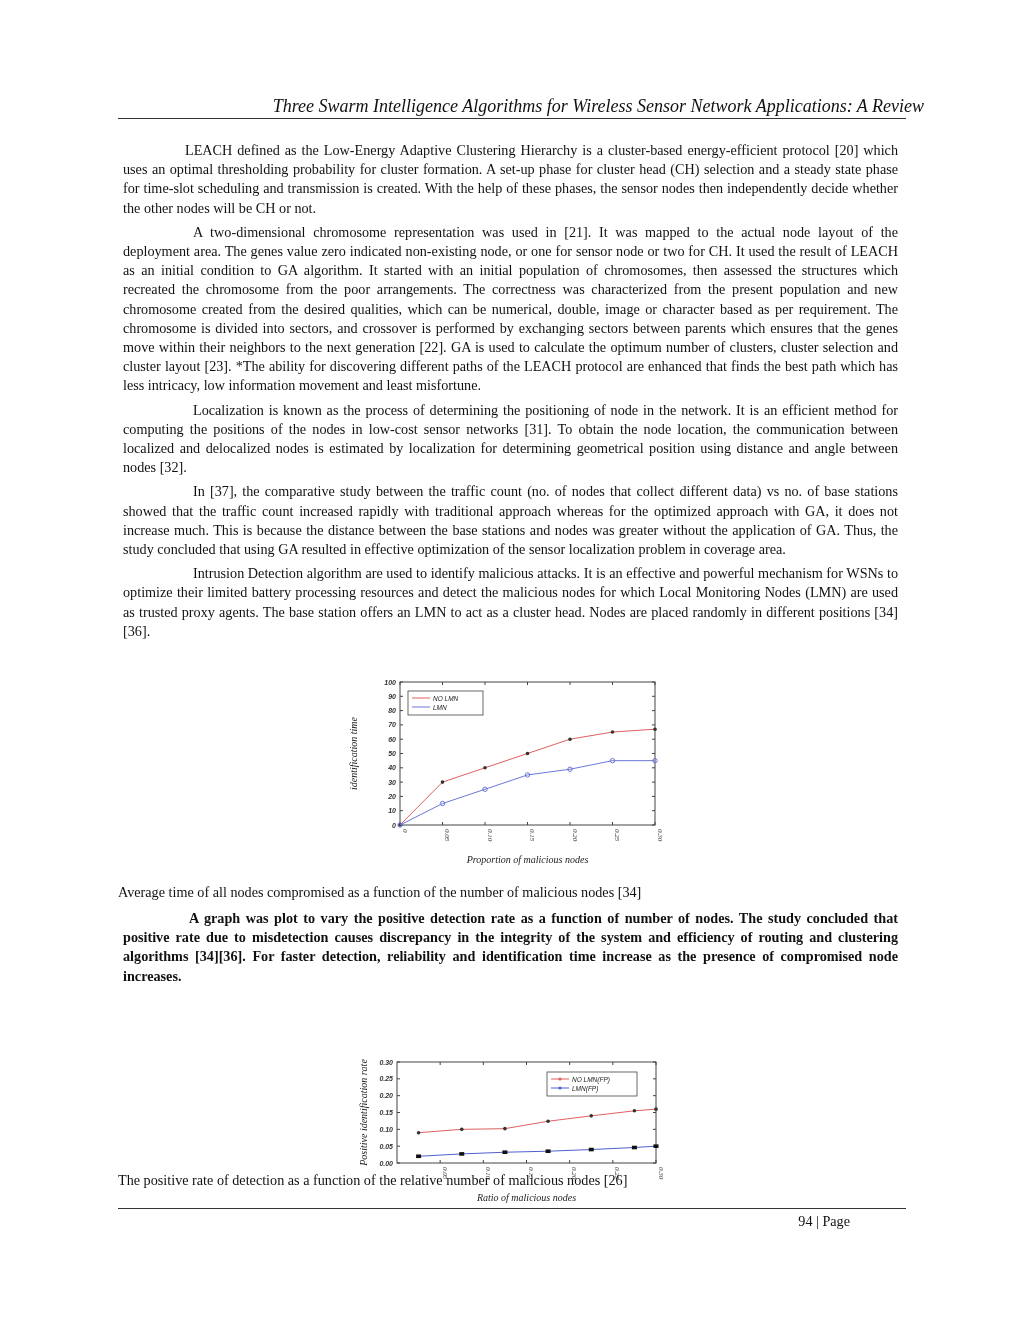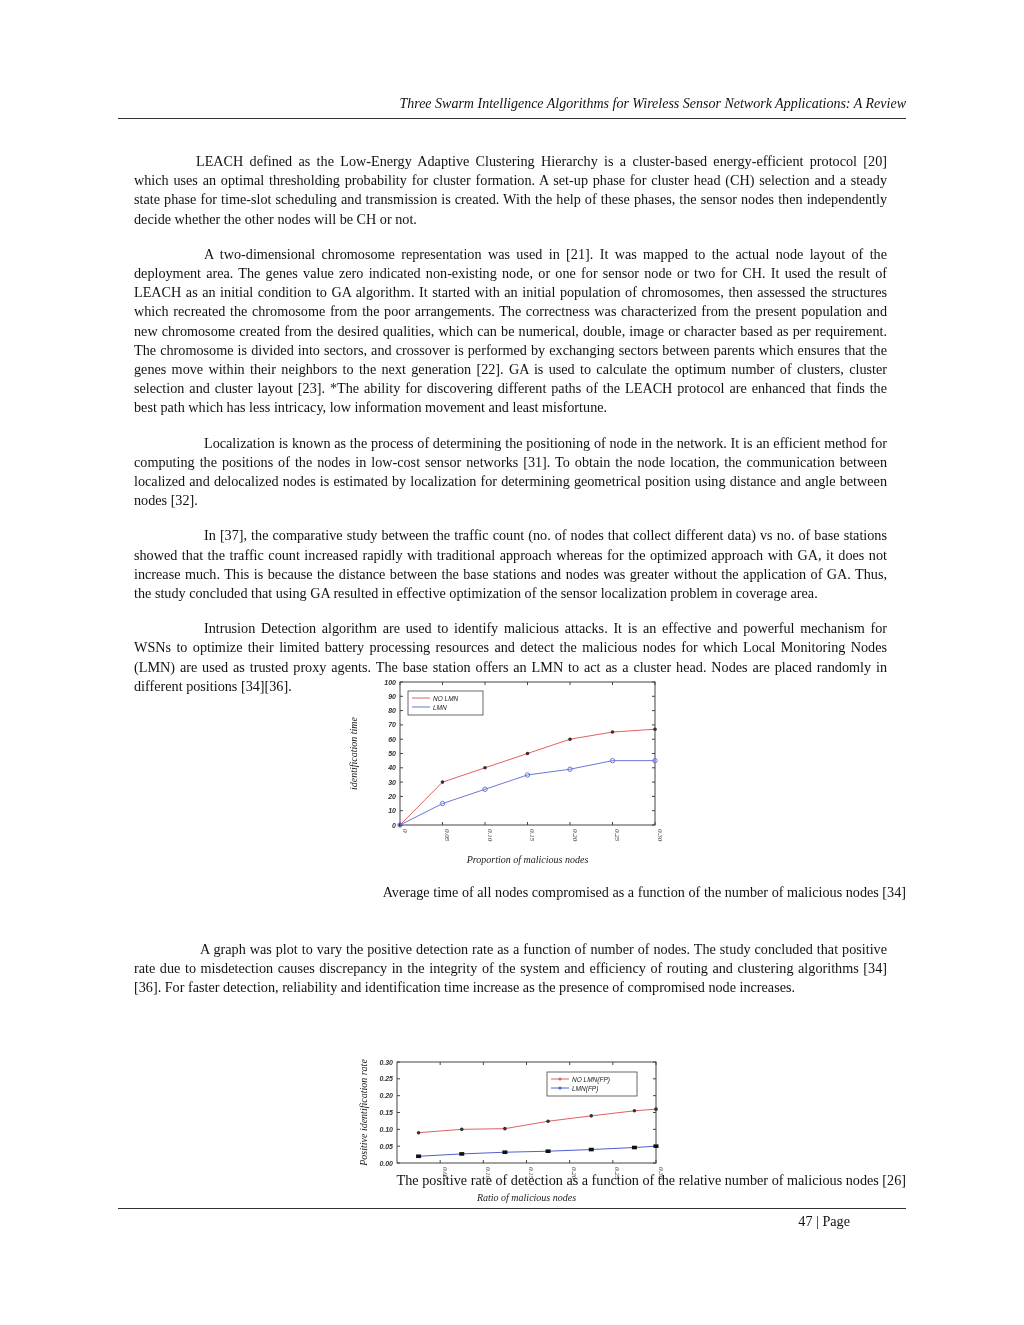--- a/index.html
+++ b/index.html
@@ -1,25 +1,25 @@
 <!DOCTYPE html>
 <html><head>
 <meta charset="utf-8">
 <style>
   html, body { margin: 0; padding: 0; background: #ffffff; }
   body { width: 1024px; height: 1325px; position: relative; font-family: "Liberation Serif", serif; color: #111; overflow: hidden; }
-  .header-title { position: absolute; left: 118px; top: 96px; width: 788px; text-align: right; font-style: italic; font-size: 14px; }
+  .header-title { position: absolute; left: 136px; top: 96px; width: 788px; text-align: right; font-style: italic; font-size: 18px; }
   .rule { position: absolute; left: 118px; width: 788px; height: 1px; background: #333; }
   .rule.top { top: 118px; }
   .rule.bottom { top: 1208px; }
   .body-text { position: absolute; left: 118px; width: 785px; font-size: 14.2px; line-height: 19.2px; text-align: justify; }
-  .body-text p { margin: 16px; text-indent: 70px; }
+  .body-text p { margin: 5px; text-indent: 70px; }
   .body-text p.first { text-indent: 62px; }
   .fig { position: absolute; font-style: italic; }
-  .caption { position: absolute; left: 118px; width: 788px; text-align: right; font-size: 14.2px; }
+  .caption { position: absolute; left: 118px; width: 788px; text-align: left; font-size: 14.2px; }
   .page-num { position: absolute; top: 1213px; left: 700px; width: 150px; text-align: right; font-size: 14.2px; }
   svg text { font-family: "Liberation Sans", sans-serif; }
   svg text.serif { font-family: "Liberation Serif", serif; }
 </style>
 </head>
 <body>
 
 <div class="header-title">Three Swarm Intelligence Algorithms for Wireless Sensor Network Applications: A Review</div>
 <div class="rule top"></div>
 
@@ -108,21 +108,21 @@
       <circle cx="310" cy="88.64999999999999" r="2.2" fill="none" stroke="#6a78d8" stroke-width="1"></circle>
       <rect x="63" y="19" width="75" height="24" fill="#fff" stroke="#444" stroke-width="0.8"></rect>
       <line x1="67" y1="26" x2="85" y2="26" stroke="#e06060" stroke-width="1"></line>
       <text x="88" y="28.5" font-size="6.5" fill="#222">NO LMN</text>
       <line x1="67" y1="35" x2="85" y2="35" stroke="#6a78d8" stroke-width="1"></line>
       <text x="88" y="37.5" font-size="6.5" fill="#222">LMN</text>
     </svg>
 </div>
 <div class="caption" style="top:884px;">Average time of all nodes compromised as a function of the number of malicious nodes [34]</div>
 
-<div class="body-text" style="top:924px;">
+<div class="body-text" style="top:904px;font-weight:bold;">
   <p style="text-indent:66px;">A graph was plot to vary the positive detection rate as a function of number of nodes. The study concluded that positive rate due to misdetection causes discrepancy in the integrity of the system and efficiency of routing and clustering algorithms [34][36]. For faster detection, reliability and identification time increase as the presence of compromised node increases.</p>
 </div>
 
 <div class="fig" style="left:355px; top:1055px;">
   <svg width="310" height="150" id="chart2">
       <rect x="42" y="7" width="259" height="101" fill="#fff" stroke="#444" stroke-width="1"></rect>
       <line x1="42" y1="108" x2="45" y2="108" stroke="#444"></line>
       <line x1="301" y1="108" x2="298" y2="108" stroke="#444"></line>
       <text x="38" y="110.5" font-size="7" text-anchor="end" fill="#333" font-weight="bold">0.00</text>
       <line x1="42" y1="91.16666666666667" x2="45" y2="91.16666666666667" stroke="#444"></line>
@@ -184,13 +184,13 @@
       <circle cx="205" cy="24" r="1.6" fill="#e06060"></circle>
       <text x="217" y="26.5" font-size="6.5" fill="#222">NO LMN(FP)</text>
       <line x1="196" y1="33" x2="214" y2="33" stroke="#5060d0" stroke-width="1"></line>
       <circle cx="205" cy="33" r="1.6" fill="#5060d0"></circle>
       <text x="217" y="35.5" font-size="6.5" fill="#222">LMN(FP)</text>
     </svg>
 </div>
 <div class="caption" style="top:1172px;">The positive rate of detection as a function of the relative number of malicious nodes [26]</div>
 
 <div class="rule bottom"></div>
-<div class="page-num">47 | Page</div>
+<div class="page-num">94 | Page</div>
 
 </body></html>

